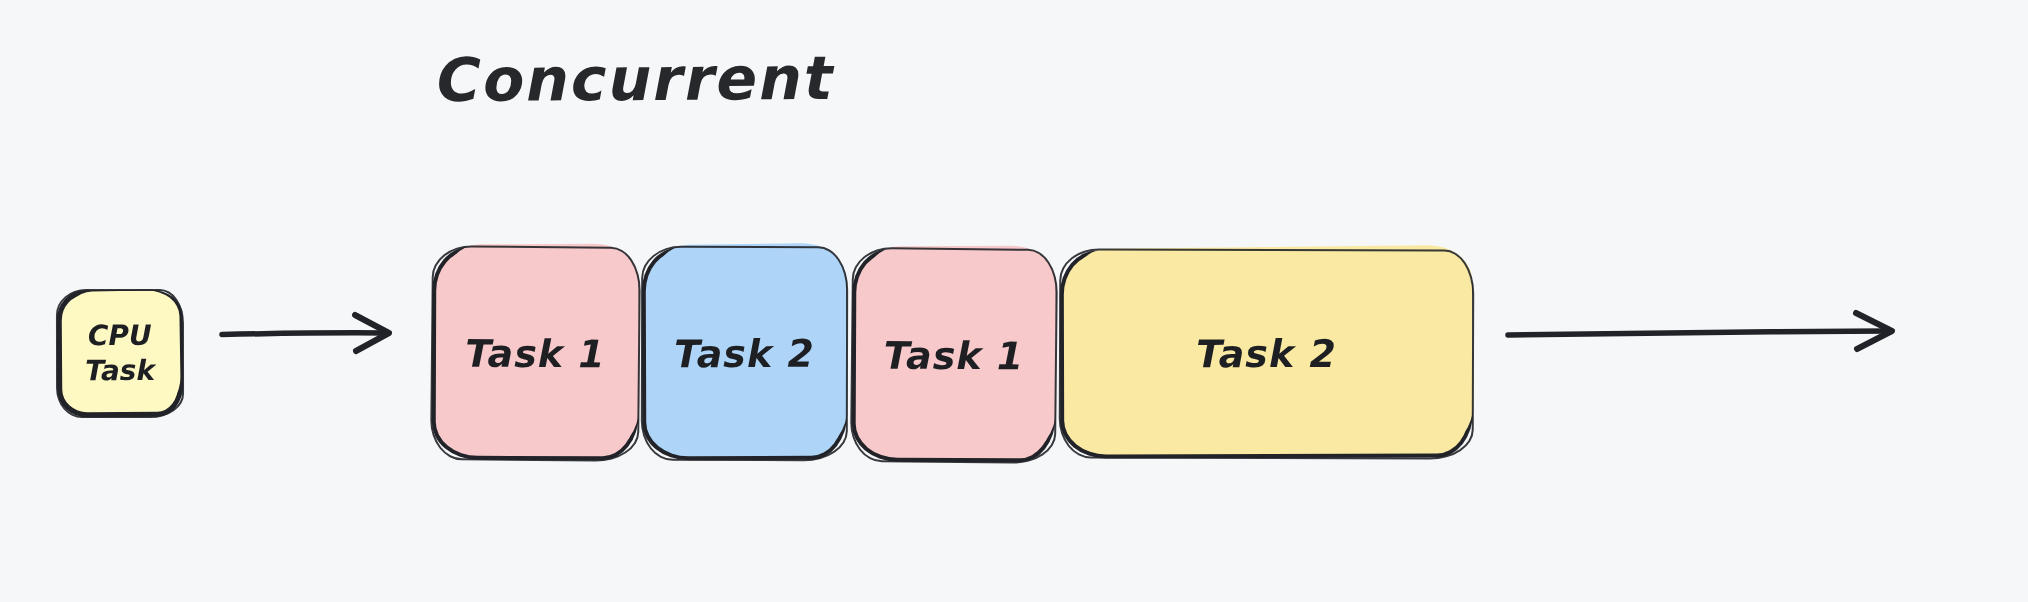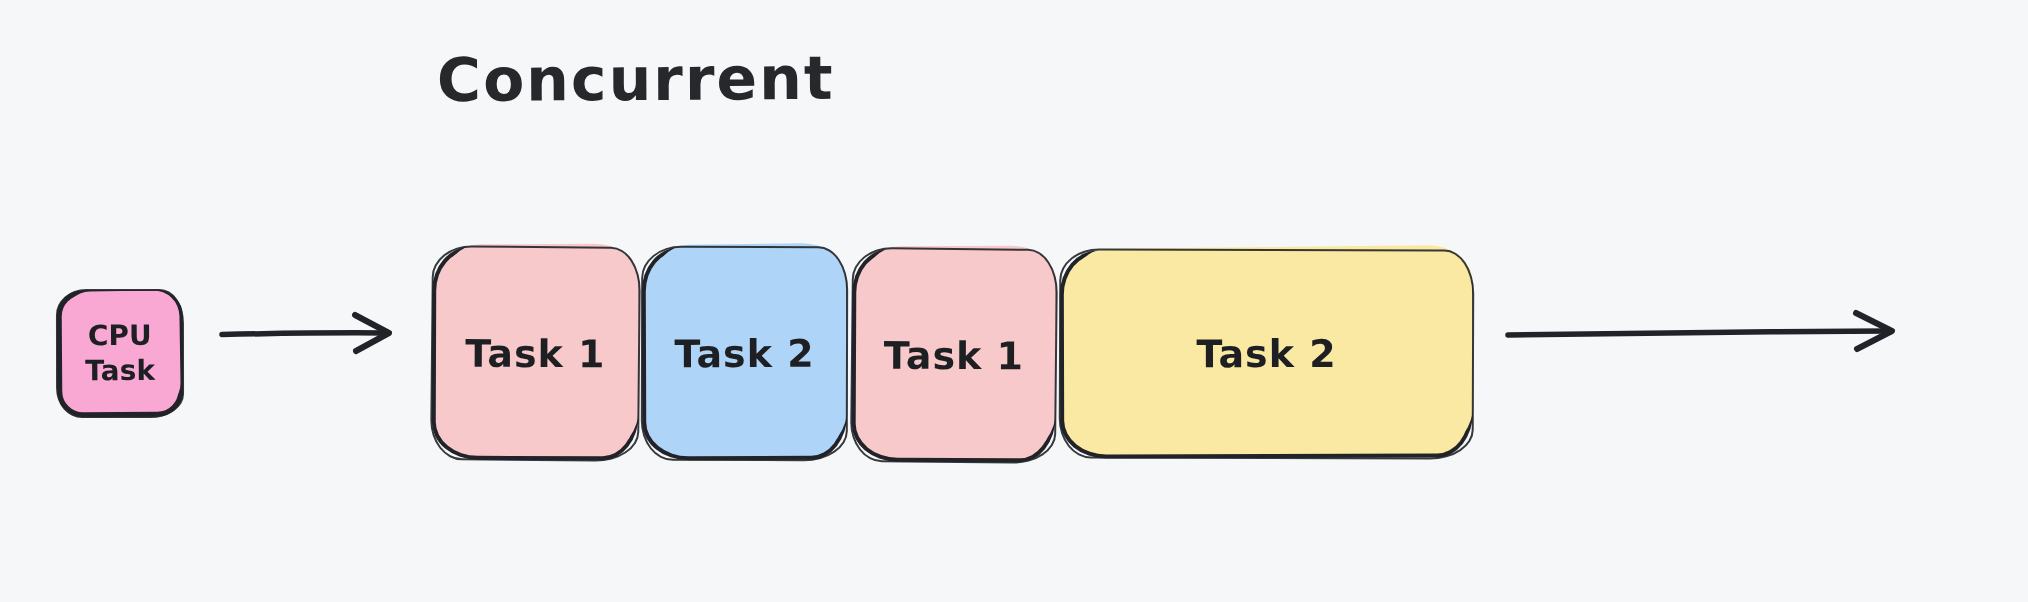--- a/index.html
+++ b/index.html
@@ -7,20 +7,21 @@
     font-family: "DejaVu Sans", "Liberation Sans", sans-serif;
     background: #f6f7f9;
   }
   .canvas {
     position: relative;
     width: 2028px;
     height: 602px;
     background: #f6f7f9;
     overflow: hidden;
     color: #1d1f23;
+    font-style: italic;
   }
   .title {
     position: absolute;
     left: 437px;
     top: 44px;
     font-size: 60px;
     font-weight: 700;
     letter-spacing: 2px;
     color: #26282b;
     white-space: nowrap;
@@ -100,21 +101,21 @@
   }
   .label { position: relative; z-index: 1; }
 </style>
 </head>
 <body>
 
 <div class="canvas">
 
   <div class="title">Concurrent</div>
 
-  <div class="sketch-box cpu-box" style="background: #f9a8d4; border-radius: 26px;">
+  <div class="sketch-box cpu-box" style="background: #fef9c3;">
     <div class="label">
       <div>CPU</div>
       <div>Task</div>
     </div>
   </div>
 
   <svg class="arrow arrow-1" width="182" height="56" viewBox="0 0 182 56">
     <path d="M 7 28.5 C 55 27.5, 115 26.5, 170 27" stroke-width="5.5"></path>
     <path d="M 140 9 L 174 27 L 141 45" stroke-width="6"></path>
   </svg>

